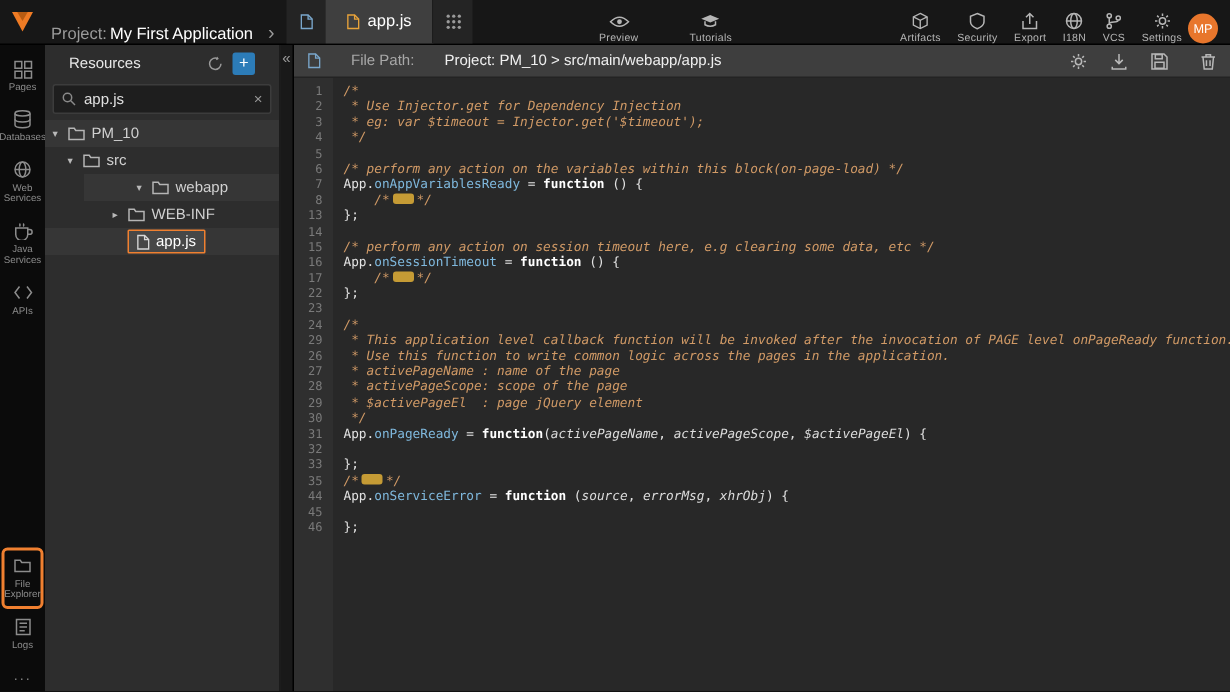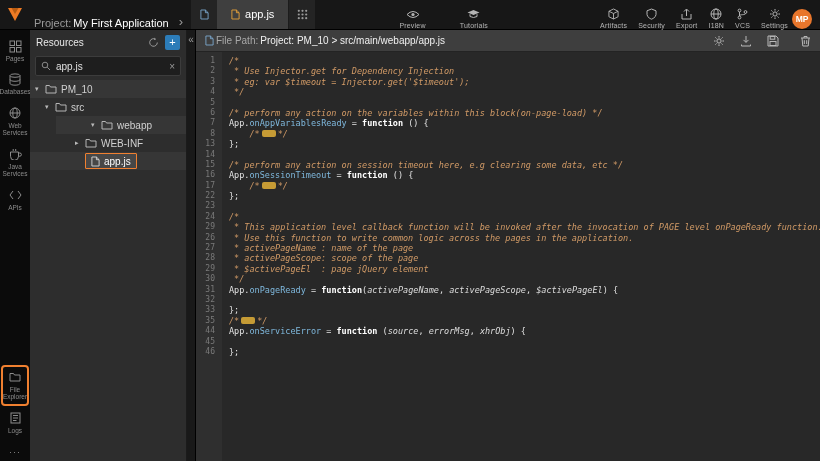--- a/index.html
+++ b/index.html
@@ -16,38 +16,38 @@
   .docbtn,.gridbtn{width:26px;height:30px;display:flex;align-items:center;justify-content:center;background:#242424;color:#7aa7cc}
   .gridbtn{color:#9a9a9a}
   .tab{height:30px;display:flex;align-items:center;gap:5px;padding:0 14px;background:#3f3f3f;border-right:1px solid #1c1c1c}
   .tab-ic{color:#e8a33a;display:flex}
   .tab-label{font-size:11px;color:#fff}
   .tb-center{display:flex;gap:34px;margin-left:84px}
   .tb-item{display:flex;flex-direction:column;align-items:center;gap:2px;color:#b5b5b5;cursor:pointer}
   .tb-ic{display:flex;height:12px;align-items:center}
   .tb-lb{font-size:7px;letter-spacing:.2px}
   .tb-right{display:flex;gap:11px;margin-left:auto;align-items:center}
-  .avatar{width:20px;height:20px;border-radius:50%;background:#e8762c;color:#fff;font-size:8.5px;font-weight:bold;
+  .avatar{width:20px;height:20px;border-radius:50%;background:#e8762c;color:#fff;font-size:8.5px;font-weight:normal;
           display:flex;align-items:center;justify-content:center;margin:0 8px 0 4px;flex:none}
 
   
   .body{display:flex;height:431px}
 
   
   .rail{width:30px;background:#0b0b0b;display:flex;flex-direction:column;align-items:center;padding:4px 0 4px 0;flex:none}
   .rail-item{display:flex;flex-direction:column;align-items:center;gap:2px;color:#8c8c8c;font-size:6.5px;
              text-align:center;padding:5px 0;width:28px;line-height:1.15;cursor:pointer}
   .rail-ic{display:flex;height:14px;align-items:center}
   .rail-hl{border:2px solid #f08030;border-radius:4px;padding:3px 0}
   .rail-spacer{flex:1}
   .rail-more{color:#8c8c8c;font-size:9px;letter-spacing:1px;margin-top:8px;cursor:pointer}
 
   
   .resources{width:157px;background:#2d2d2d;border-right:1px solid #1b1b1b;flex:none;display:flex;flex-direction:column}
-  .res-header{height:24px;display:flex;align-items:center;padding:0 6px;gap:6px}
+  .res-header{height:24px;display:flex;align-items:center;padding:0 16px;gap:6px}
   .res-title{flex:1;font-size:10px;color:#e8e8e8}
   .res-refresh{color:#9a9a9a;display:flex;cursor:pointer}
   .res-plus{width:15px;height:15px;background:#2c7cb8;color:#fff;border-radius:2px;display:flex;align-items:center;
             justify-content:center;font-size:11px;line-height:1;cursor:pointer}
   .search{margin:2px 5px 4px 5px;height:20px;background:#1e1e1e;border:1px solid #3c3c3c;border-radius:2px;
           display:flex;align-items:center;padding:0 5px;gap:5px}
   .search .si{color:#8a8a8a;display:flex}
   .search-val{flex:1;font-size:10px;color:#e0e0e0}
   .search-x{color:#999;font-size:10px;cursor:pointer}
   .tree{flex:1}
@@ -57,21 +57,21 @@
   .tree-ic{color:#b5b5b5;display:flex;margin-right:4px;flex:none}
   .sel-chip{display:flex;align-items:center;border:1.5px solid #f08030;background:#474747;padding:0 5px;height:16px;border-radius:1px;color:#fff}
   .sel-chip .tree-ic{color:#d8d8d8}
 
   
   .splitter{width:9px;background:#191919;border-right:1px solid #000;flex:none;text-align:center;
             color:#9a9a9a;font-size:10px;padding-top:4px;cursor:col-resize}
 
   
   .editor{flex:1;display:flex;flex-direction:column;min-width:0}
-  .filepath{height:22px;background:#3e3e3e;display:flex;align-items:center;padding:0 9px;gap:2px;
+  .filepath{height:22px;background:#3e3e3e;display:flex;align-items:center;padding:0 9px;gap:20px;
             border-bottom:1px solid #232323;font-size:10px;flex:none}
   .fp-ic{color:#7aa7cc;display:flex}
   .fp-label{color:#a8a8a8}
   .fp-value{color:#f0f0f0}
   .fp-actions{margin-left:auto;display:flex;gap:15px;align-items:center;color:#b8b8b8}
   .fp-actions .act{display:flex;cursor:pointer}
   .fp-actions .act:last-child{margin-left:6px}
 
   .code-area{flex:1;position:relative;padding-top:4px;overflow:hidden;
              background:linear-gradient(90deg,#2f2f2f 0,#2f2f2f 26px,#282828 26px);

